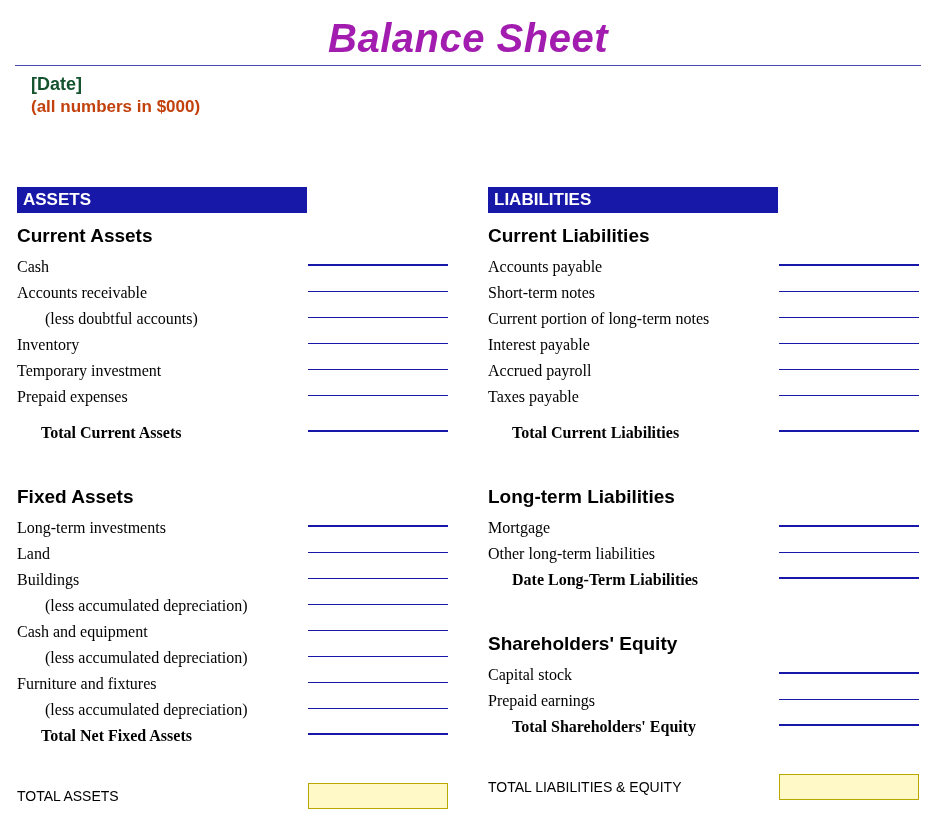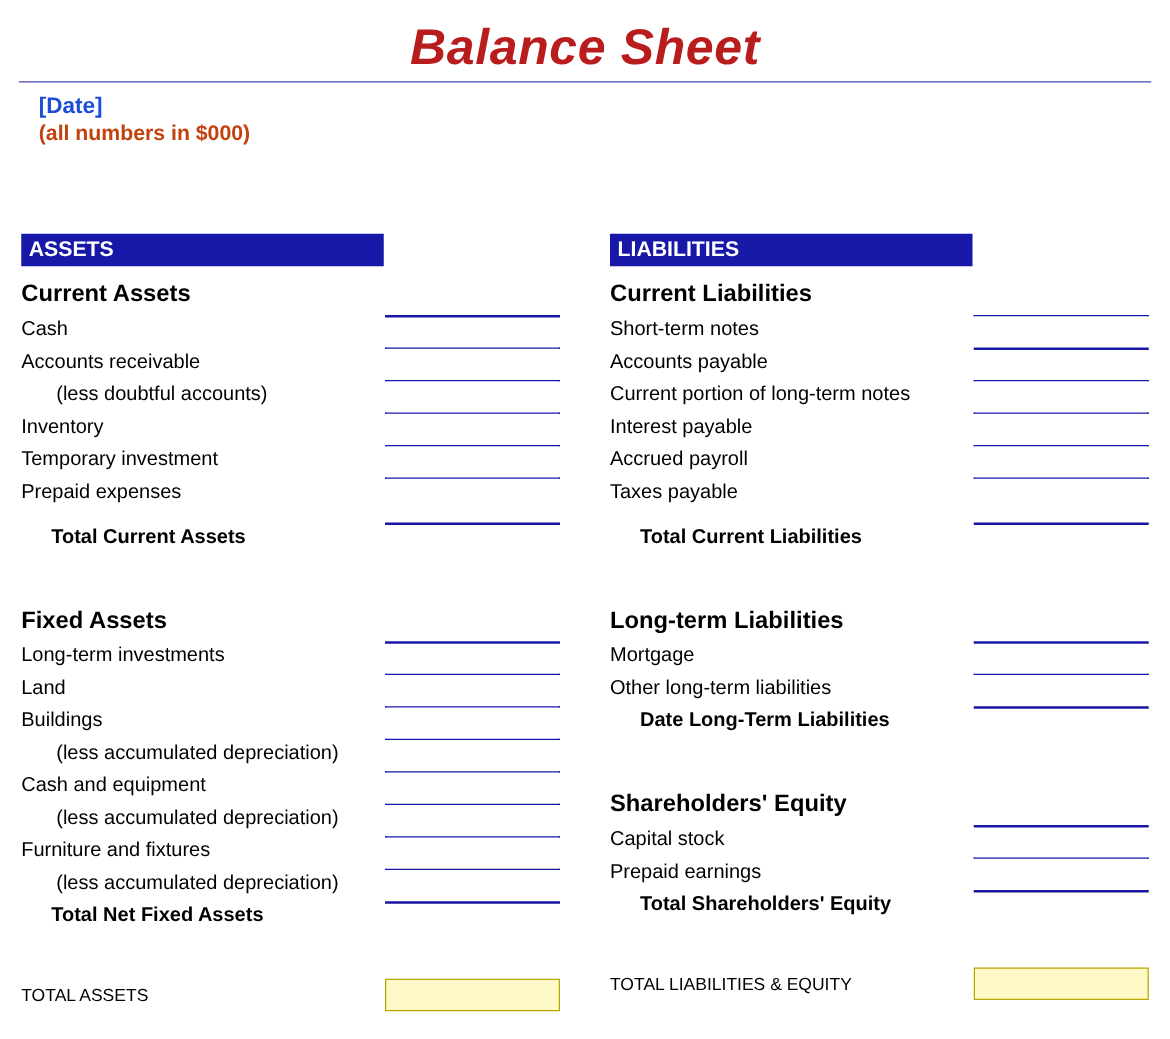--- a/index.html
+++ b/index.html
@@ -8,32 +8,32 @@
     padding: 10px 15px;
     font-family: Arial, Helvetica, sans-serif;
     background: #fff;
     width: 936px;
   }
   .title {
     font-family: Arial, Helvetica, sans-serif;
     font-weight: 900;
     font-style: italic;
     font-size: 40px;
-    color: #b91c1c;
+    color: #a21caf;
     text-align: center;
     margin: 6px 0 2px;
     letter-spacing: 0.5px;
   }
   .title-rule {
     border: none;
     border-top: 1px solid #4a4ab5;
     margin: 4px 0 8px;
   }
   .date {
-    color: #1d4ed8;
+    color: #14532d;
     font-weight: bold;
     font-size: 18px;
     margin: 6px 0 2px 16px;
   }
   .note {
     color: #c2410c;
     font-weight: bold;
     font-size: 17px;
     margin: 0 0 70px 16px;
   }
@@ -56,22 +56,23 @@
     width: 290px;
     margin-bottom: 12px;
   }
   .sub-heading {
     font-weight: bold;
     font-size: 19px;
     margin: 6px 0 5px;
   }
   .row {
     display: flex;
-    align-items: flex-start;
+    align-items: center;
     height: 26px;
+    font-family: Liberation Serif, serif;
   }
   .row .label {
     flex: 1;
     font-size: 16px;
     padding-top: 3px;
     white-space: nowrap;
     overflow: hidden;
   }
   .row .label.indent {
     padding-left: 28px;
@@ -201,26 +202,26 @@
     <div class="grand-row">
       <div class="glabel">TOTAL ASSETS</div>
       <div class="gcell"></div>
     </div>
   </div>
 
   <div class="col">
     <div class="sec-bar">LIABILITIES</div>
 
     <div class="sub-heading">Current Liabilities</div>
+    <div class="row first-cell">
+      <div class="label">Accounts payable</div>
+      <div class="cell"></div>
+    </div>
     <div class="row">
       <div class="label">Short-term notes</div>
-      <div class="cell"></div>
-    </div>
-    <div class="row first-cell">
-      <div class="label">Accounts payable</div>
       <div class="cell"></div>
     </div>
     <div class="row">
       <div class="label">Current portion of long-term notes</div>
       <div class="cell"></div>
     </div>
     <div class="row">
       <div class="label">Interest payable</div>
       <div class="cell"></div>
     </div>

